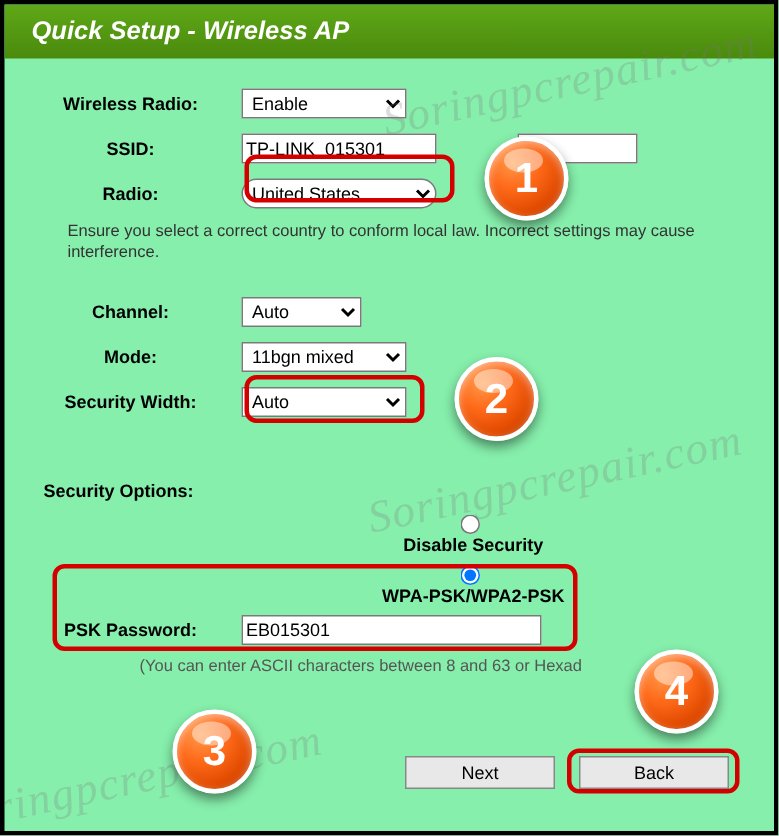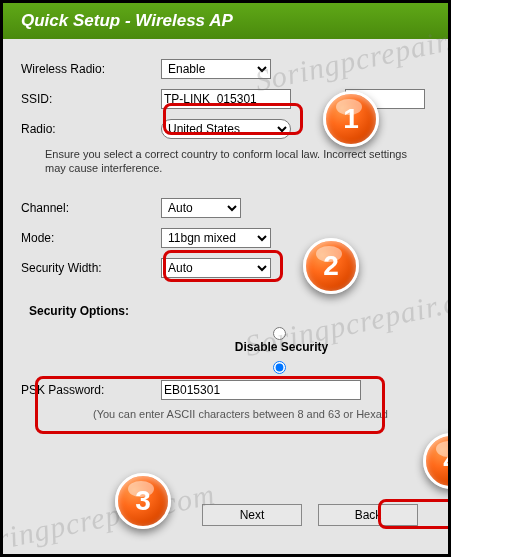--- a/index.html
+++ b/index.html
@@ -4,25 +4,25 @@
 <style>
   * { box-sizing: border-box; }
   body {
     margin: 0;
     font-family: Arial, Helvetica, sans-serif;
     font-size: 12px;
     background: #fff;
   }
   .frame {
     border: 3px solid #000;
-    width: 451px;
+    width: 519px;
     height: 557px;
     position: relative;
     overflow: hidden;
-    background: #e5e5e5;
+    background: #86efac;
   }
   .title-bar {
     background: linear-gradient(to bottom, #5fa817 0%, #4a8a0d 100%);
     color: #fff;
     font-weight: bold;
     font-size: 17px;
     padding: 8px 18px;
     font-style: italic;
   }
   .content {
@@ -30,23 +30,23 @@
     position: relative;
   }
   .row {
     display: flex;
     align-items: center;
     margin-bottom: 6px;
     min-height: 24px;
   }
   .label {
     width: 140px;
-    text-align: left;
+    text-align: center;
     padding-right: 8px;
-    font-weight: normal;
+    font-weight: bold;
     color: #000;
   }
   .val {
     flex: 1;
     display: flex;
     align-items: center;
     gap: 4px;
   }
   select, input[type="text"] {
     font-family: Arial, sans-serif;
@@ -59,21 +59,21 @@
   .warn-text {
     font-size: 11px;
     color: #333;
     line-height: 1.3;
     padding-left: 0px;
     margin-left: 24px;
   }
   .spacer { height: 14px; }
   .section-label {
     font-weight: bold;
-    margin: 4px 0 6px 8px;
+    margin: 20px 0 6px 8px;
     color:#000;
   }
   .radio-row {
     display: flex;
     align-items: center;
     margin-bottom: 4px;
     padding-left: 112px;
     flex-direction: column;
   }
   .radio-row input { margin-right: 10px; }
@@ -218,20 +218,21 @@
 
     <div class="section-label">Security Options:</div>
 
     <div class="radio-row">
       <input type="radio" name="sec" style="">
       <span class="radio-label">Disable Security</span>
     </div>
 
     <div class="radio-row">
       <input type="radio" name="sec" checked="" style="">
+      <span class="radio-label">WPA-PSK/WPA2-PSK</span>
     </div>
 
     <div class="row">
       <div class="label">PSK Password:</div>
       <div class="val">
         <input type="text" style="width: 200px;" value="EB015301">
       </div>
     </div>
 
     <div class="hint">(You can enter ASCII characters between 8 and 63 or Hexad</div>

